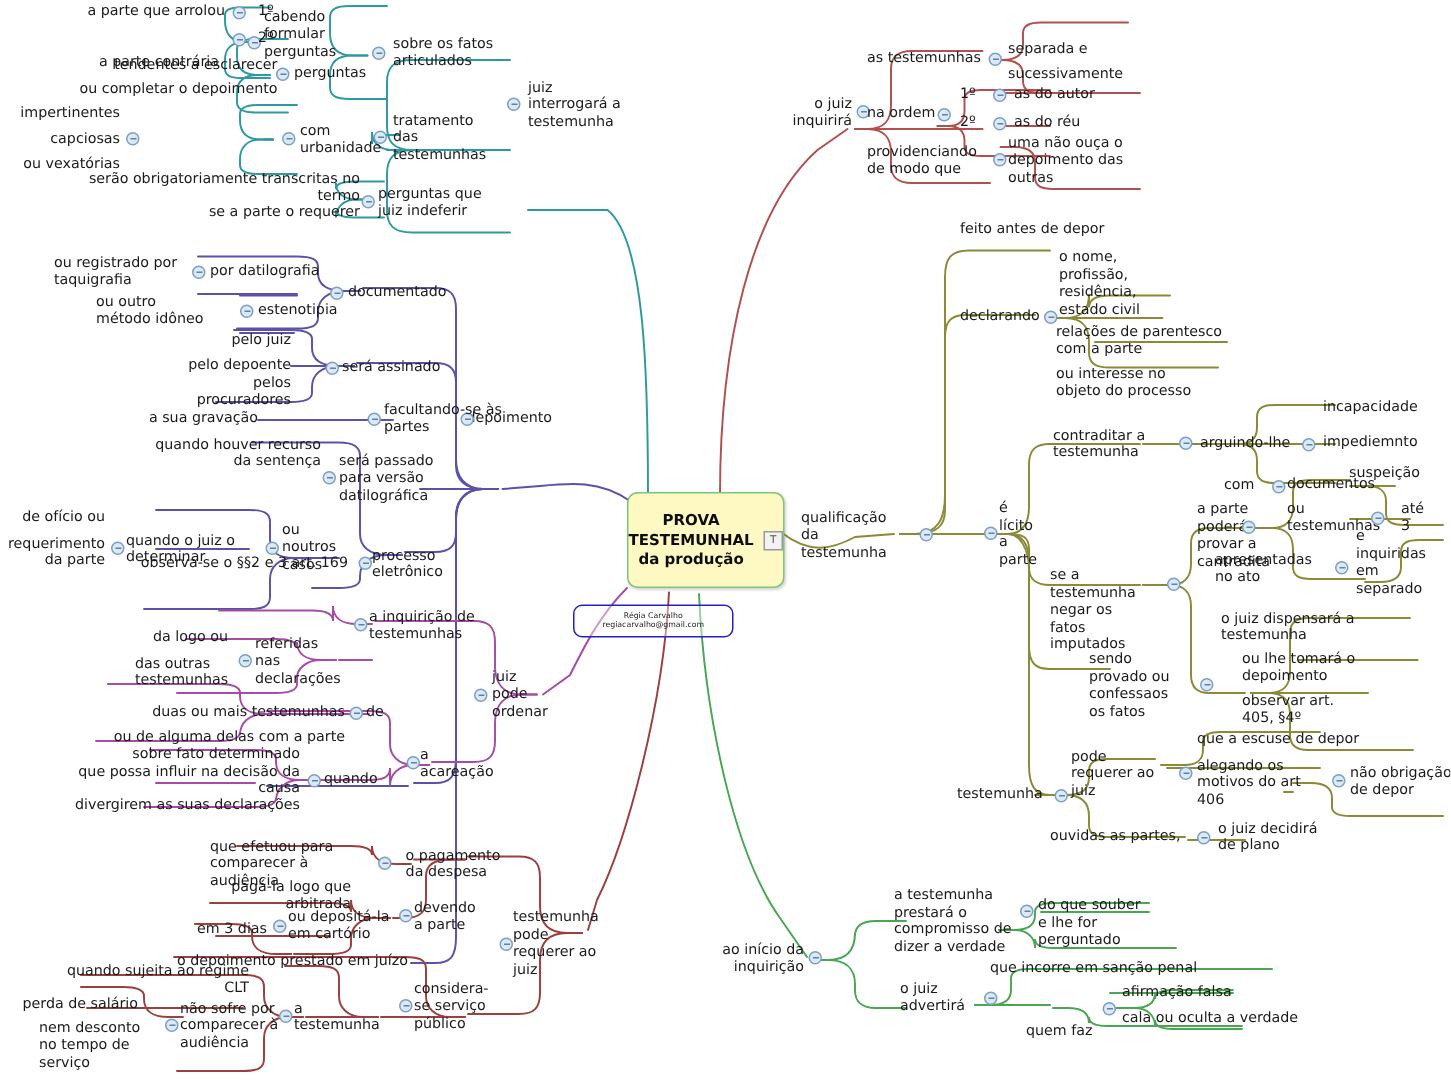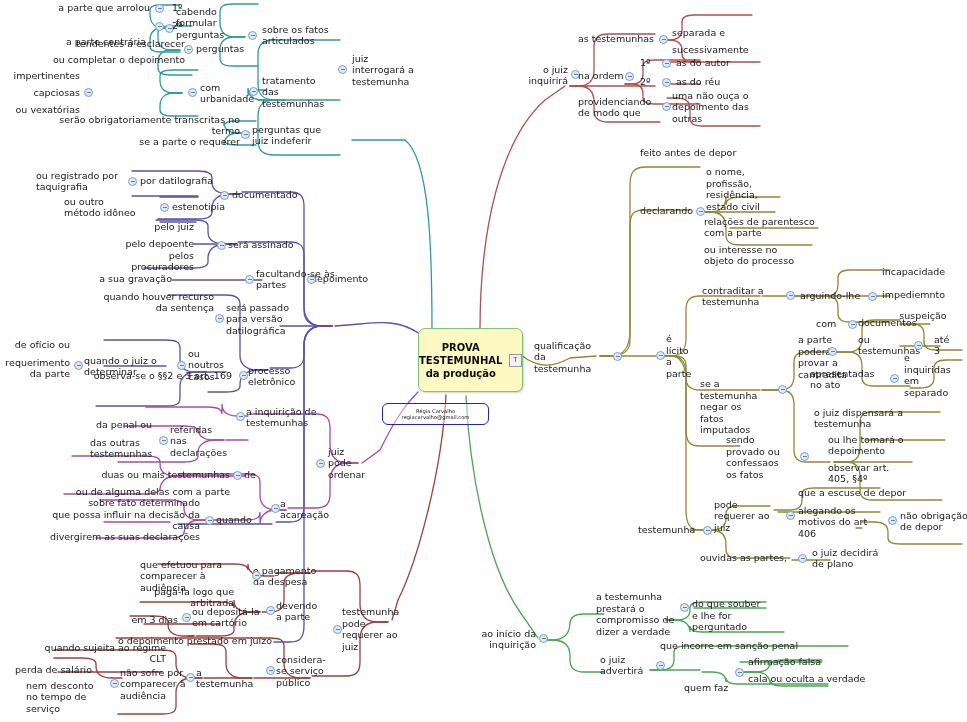--- a/index.html
+++ b/index.html
@@ -479,21 +479,21 @@
   <div class="node right" style="left:280px;top:496px;width:62px;height:26px;"><span>a
 acareação</span></div>
   <div class="collapse" style="left:271px;top:504px;"></div>
 
 
   <div class="node right" style="left:170px;top:422px;width:62px;height:38px;"><span>referidas
 nas
 declarações</span></div>
   <div class="collapse" style="left:159px;top:436px;"></div>
 
-  <div class="node left" style="left:66px;top:418px;width:86px;height:14px;"><span>da penal ou</span></div>
+  <div class="node left" style="left:66px;top:418px;width:86px;height:14px;"><span>da logo ou</span></div>
   <div class="node right" style="left:90px;top:435px;width:62px;height:26px;"><span>das outras
 testemunhas</span></div>
 
   <div class="node right" style="left:244px;top:468px;width:22px;height:14px;"><span>de</span></div>
   <div class="collapse" style="left:233px;top:471px;"></div>
 
   <div class="node left" style="left:80px;top:468px;width:150px;height:14px;"><span>duas ou mais testemunhas</span></div>
   <div class="node left" style="left:56px;top:485px;width:174px;height:14px;"><span>ou de alguma delas com a parte</span></div>
 
   <div class="node right" style="left:216px;top:513px;width:52px;height:14px;"><span>quando</span></div>
@@ -511,21 +511,21 @@
 
   <div class="node right" style="left:276px;top:598px;width:62px;height:26px;"><span>devendo
 a parte</span></div>
   <div class="collapse" style="left:266px;top:606px;"></div>
 
   <div class="node right" style="left:276px;top:652px;width:64px;height:38px;"><span>considera-
 se serviço
 público</span></div>
   <div class="collapse" style="left:266px;top:666px;"></div>
 
-  <div class="node right" style="left:253px;top:563px;width:76px;height:26px;"><span>o pagamento
+  <div class="node right" style="left:264px;top:563px;width:76px;height:26px;justify-content:center;"><span>o pagamento
 da despesa</span></div>
   <div class="collapse" style="left:252px;top:571px;"></div>
   <div class="node right" style="left:140px;top:563px;width:110px;height:26px;"><span>que efetuou para
 comparecer à audiência</span></div>
 
   <div class="node left" style="left:110px;top:590px;width:124px;height:14px;"><span>pagá-la logo que arbitrada</span></div>
   <div class="node right" style="left:192px;top:604px;width:72px;height:26px;"><span>ou depositá-la
 em cartório</span></div>
   <div class="collapse" style="left:182px;top:613px;"></div>
   <div class="node left" style="left:118px;top:613px;width:60px;height:14px;"><span>em 3 dias</span></div>

